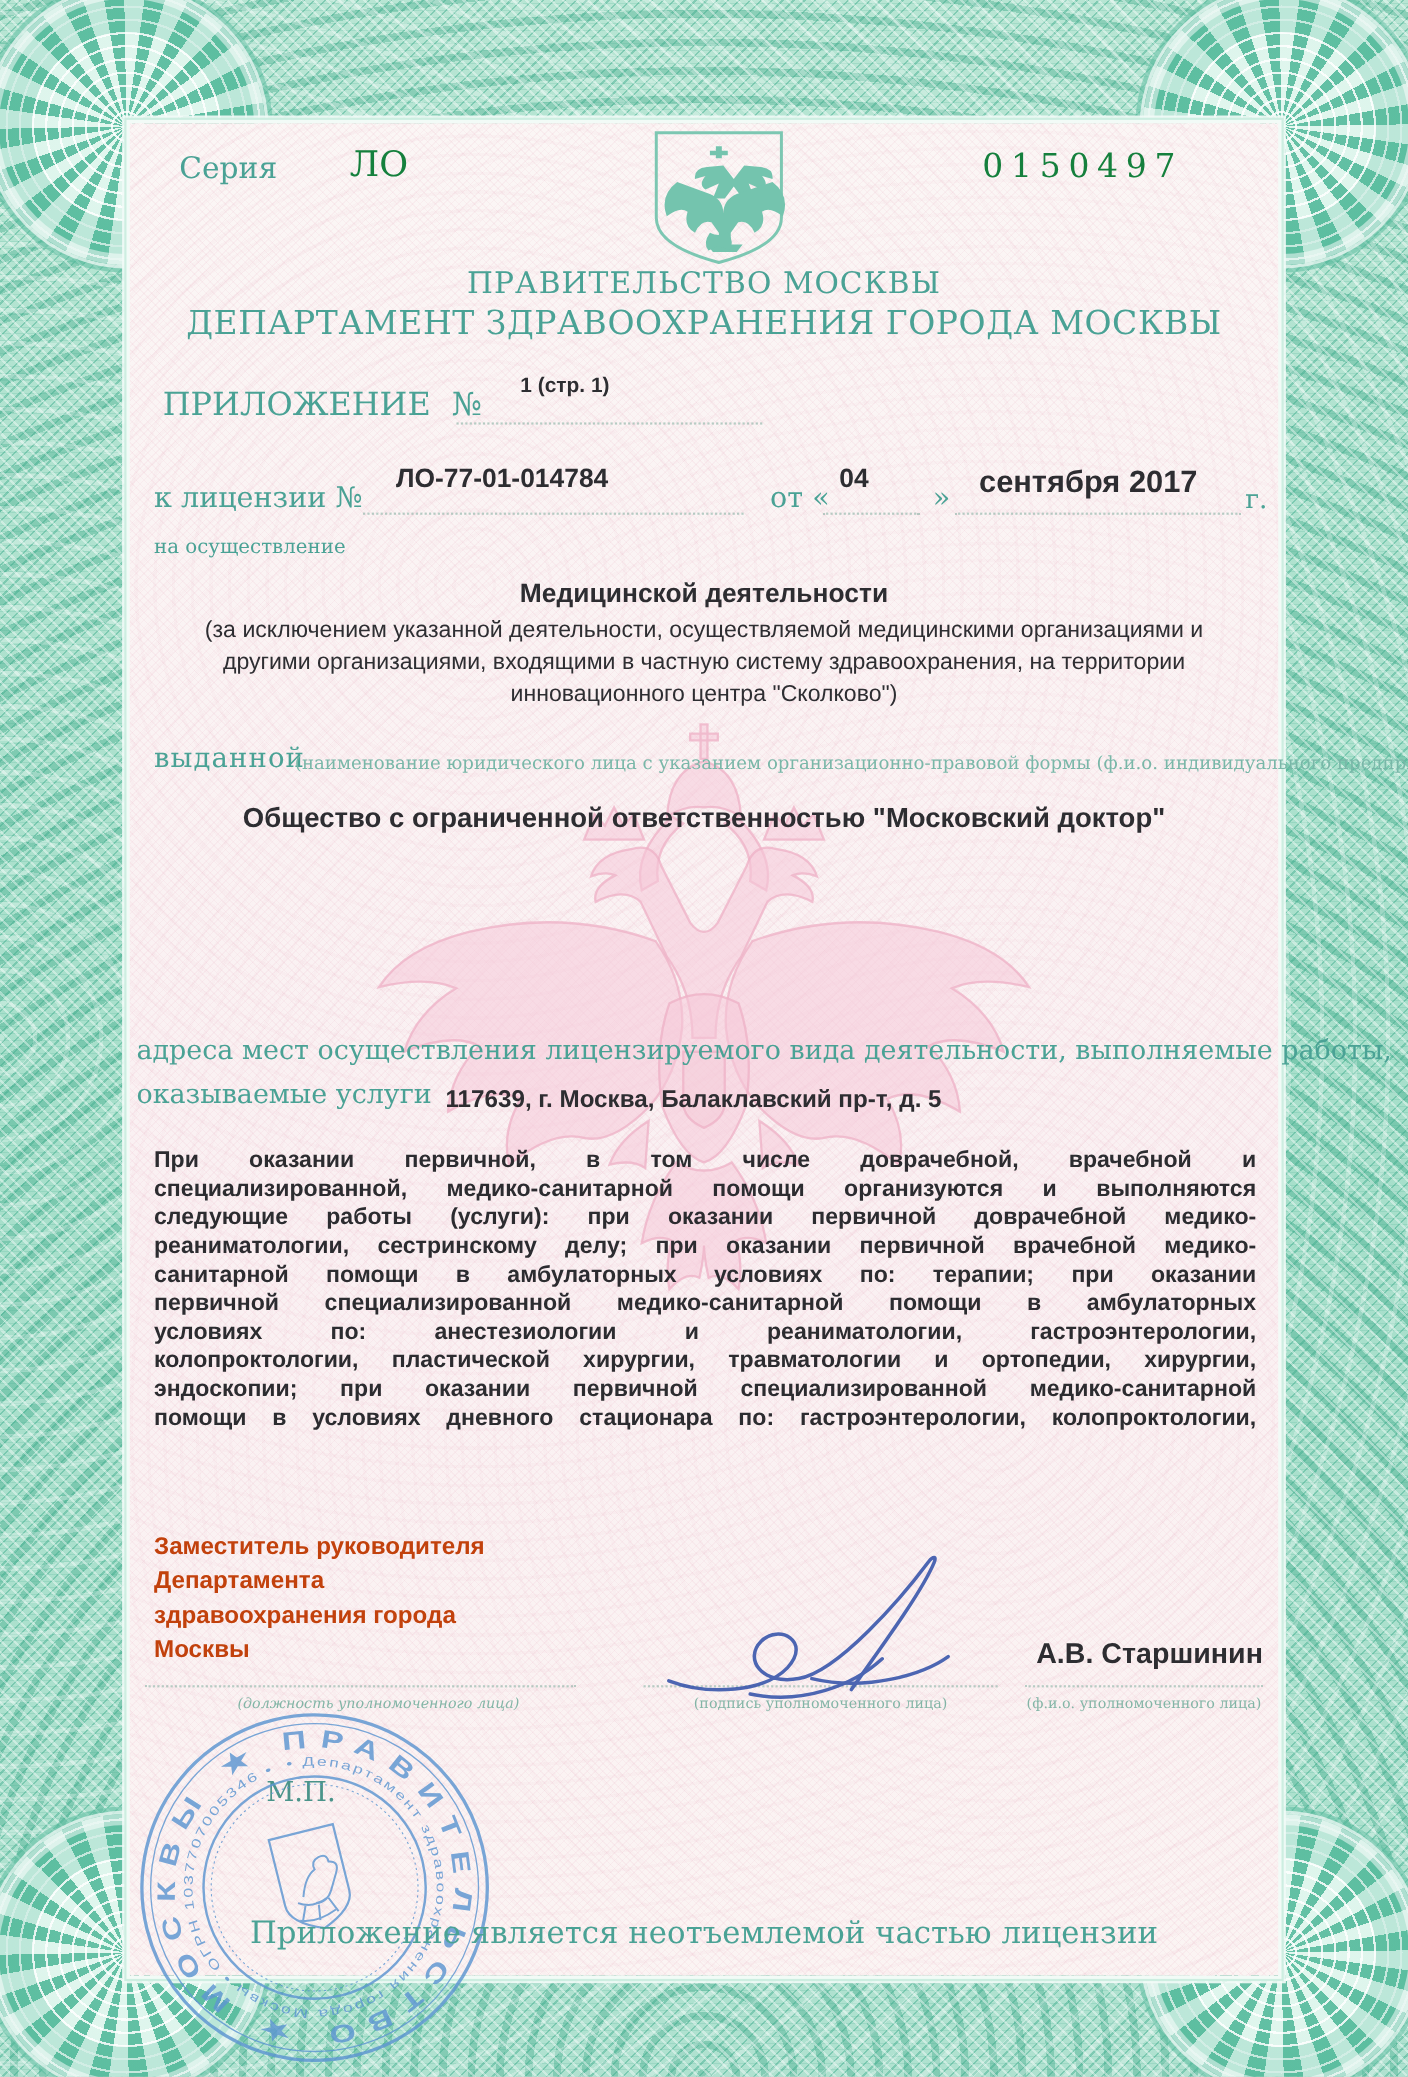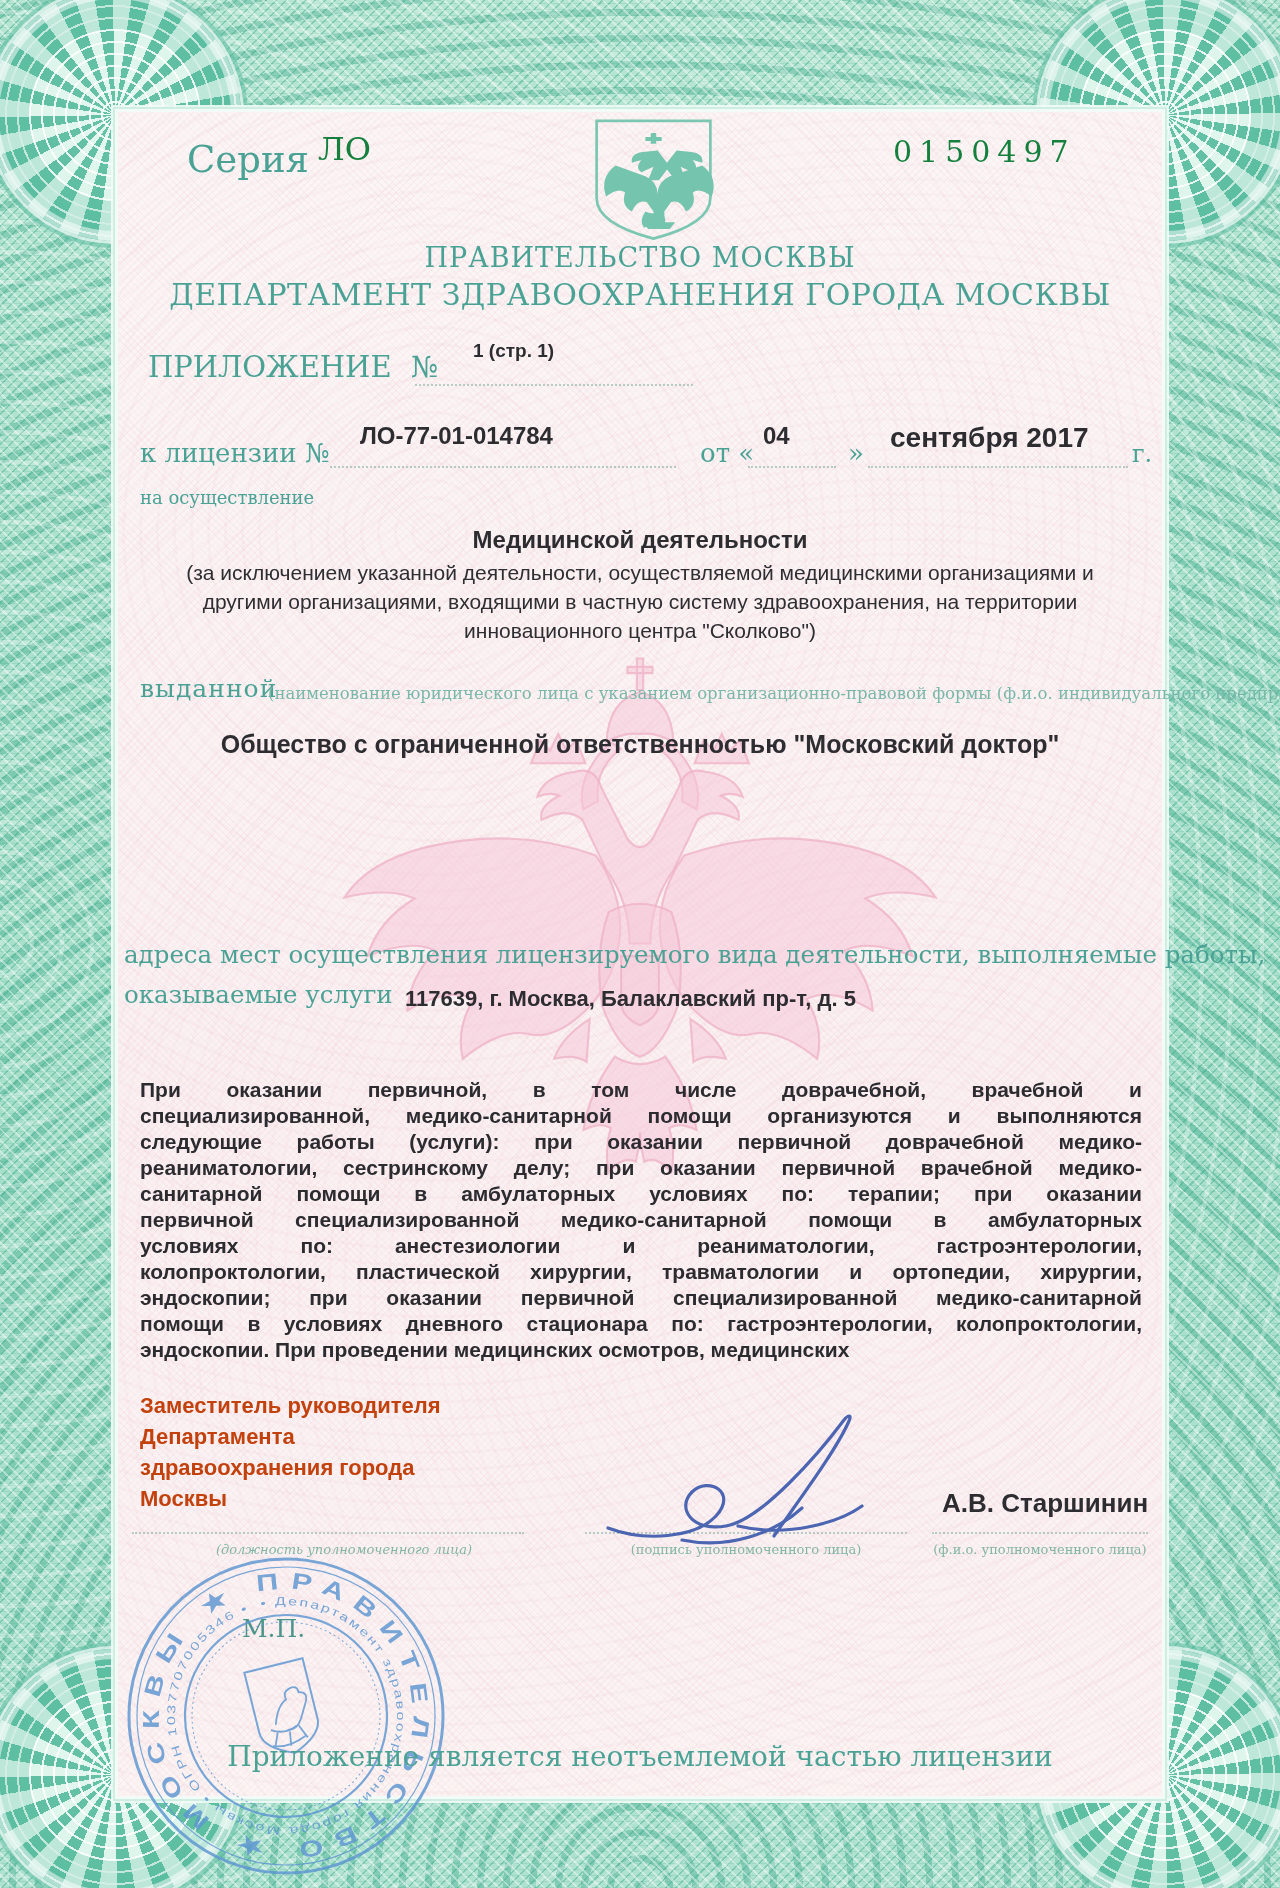--- a/index.html
+++ b/index.html
@@ -34,21 +34,21 @@
   
   .abs{position:absolute;}
   .teal{font-family:"DejaVu Serif",serif;color:#4aa295;}
   .teal-light{font-family:"DejaVu Serif",serif;color:#79b7a8;}
   .dark{font-family:"Liberation Sans",sans-serif;font-weight:bold;color:#2d2d31;}
   .serifdark{font-family:"DejaVu Serif",serif;color:#15803d;}
   .center{left:118px;width:1044px;text-align:center;}
   .rule{position:absolute;height:0;border-bottom:2px dotted rgba(128,173,158,.55);}
   .z3{z-index:3;} .z6{z-index:6;}
   
-  .body-lines{position:absolute;left:140px;top:1042px;width:1002px;z-index:3;margin-top:35px;}
+  .body-lines{position:absolute;left:140px;top:1042px;width:1002px;z-index:3;}
   .body-lines .bl{font-family:"Liberation Sans",sans-serif;font-weight:bold;color:#2c2c30;
     font-size:21px;line-height:26px;white-space:normal;}
   .body-lines .jl{text-align:justify;text-align-last:justify;}
   
   .signer-pos{position:absolute;left:140px;top:1390px;z-index:3;}
   .signer-pos .bl{font-family:"Liberation Sans",sans-serif;font-weight:bold;color:#c2410c;
     font-size:22px;line-height:31px;}
   .caption{position:absolute;top:1542px;text-align:center;font-family:"DejaVu Serif",serif;
     color:#83b5a6;font-size:13px;z-index:3;}
   .eagle{position:absolute;left:315px;top:648px;z-index:1;}
@@ -92,21 +92,21 @@
   <svg class="emblem" width="137" height="130" viewBox="0 0 100 96">
     <path d="M8 5 H92 V62 Q92 81 50 92 Q8 81 8 62 Z" fill="none" stroke="#7cc7b2" stroke-width="2"></path>
     <g fill="#74c4ae" stroke="none">
       <path d="M48 14 h4 v8 h-4 Z M44 17 h12 v3 h-12 Z"></path>
       <path d="M42 28 q-9 1 -8 8 l7 -2 q-5 6 0 9 l9 -4 l-4 10 h8 l6 -8 l6 8 h8 l-4 -10 l9 4 q5 -3 0 -9 l7 2 q1 -7 -8 -8 l-11 -1 l-7 9 l-7 -9 Z"></path>
       <path d="M22 38 q-12 9 -7 23 q9 -7 14 -3 q-3 10 5 14 q4 -9 11 -7 l5 7 v8 h-8 l4 5 h16 l4 -5 h-8 v-8 l5 -7 q7 -2 11 7 q8 -4 5 -14 q5 -4 14 3 q5 -14 -7 -23 l-24 8 q-9 4 -9 13 q0 -9 -9 -13 Z"></path>
       <path d="M44 72 q-5 7 -1 12 l7 -3 l7 3 q4 -5 -1 -12 q-6 3 -12 0 Z"></path>
     </g>
   </svg>
 
-  <div class="abs teal z3" style="left:163px;top:138px;font-size:37px;margin-left:24px;">Серия</div>
+  <div class="abs teal z3" style="left:163px;top:138px;font-size:27px;">Серия</div>
   <div class="abs serifdark z3" style="left:318px;top:130px;font-size:32px;">ЛО</div>
   <div class="abs serifdark z3" style="left:893px;top:134px;font-size:30px;letter-spacing:7px;">0150497</div>
 
   <div class="abs teal center z3" style="top:242px;font-size:27px;letter-spacing:1px;">ПРАВИТЕЛЬСТВО МОСКВЫ</div>
   <div class="abs teal center z3" style="top:277px;font-size:30px;letter-spacing:.5px;">ДЕПАРТАМЕНТ ЗДРАВООХРАНЕНИЯ ГОРОДА МОСКВЫ</div>
 
   <div class="abs teal z3" style="left:148px;top:350px;font-size:29px;word-spacing:10px;">ПРИЛОЖЕНИЕ  №</div>
   <div class="abs dark z3" style="left:473px;top:340px;font-size:19px;">1 (стр. 1)</div>
   <div class="rule" style="left:415px;top:384px;width:278px;"></div>
 
@@ -137,21 +137,20 @@
       <div class="bl jl">При оказании первичной, в том числе доврачебной, врачебной и</div>
       <div class="bl jl">специализированной, медико-санитарной помощи организуются и выполняются</div>
       <div class="bl jl">следующие работы (услуги): при оказании первичной доврачебной медико-</div>
       <div class="bl jl">реаниматологии, сестринскому делу; при оказании первичной врачебной медико-</div>
       <div class="bl jl">санитарной помощи в амбулаторных условиях по: терапии; при оказании</div>
       <div class="bl jl">первичной специализированной медико-санитарной помощи в амбулаторных</div>
       <div class="bl jl">условиях по: анестезиологии и реаниматологии, гастроэнтерологии,</div>
       <div class="bl jl">колопроктологии, пластической хирургии, травматологии и ортопедии, хирургии,</div>
       <div class="bl jl">эндоскопии; при оказании первичной специализированной медико-санитарной</div>
       <div class="bl jl">помощи в условиях дневного стационара по: гастроэнтерологии, колопроктологии,</div>
-      <div class="bl">эндоскопии. При проведении медицинских осмотров, медицинских</div>
     </div>
 
   <div class="signer-pos">
       <div class="bl">Заместитель руководителя</div>
       <div class="bl">Департамента</div>
       <div class="bl">здравоохранения города</div>
       <div class="bl">Москвы</div>
     </div>
 
   <svg class="sig" width="300" height="150" viewBox="0 0 300 150">

